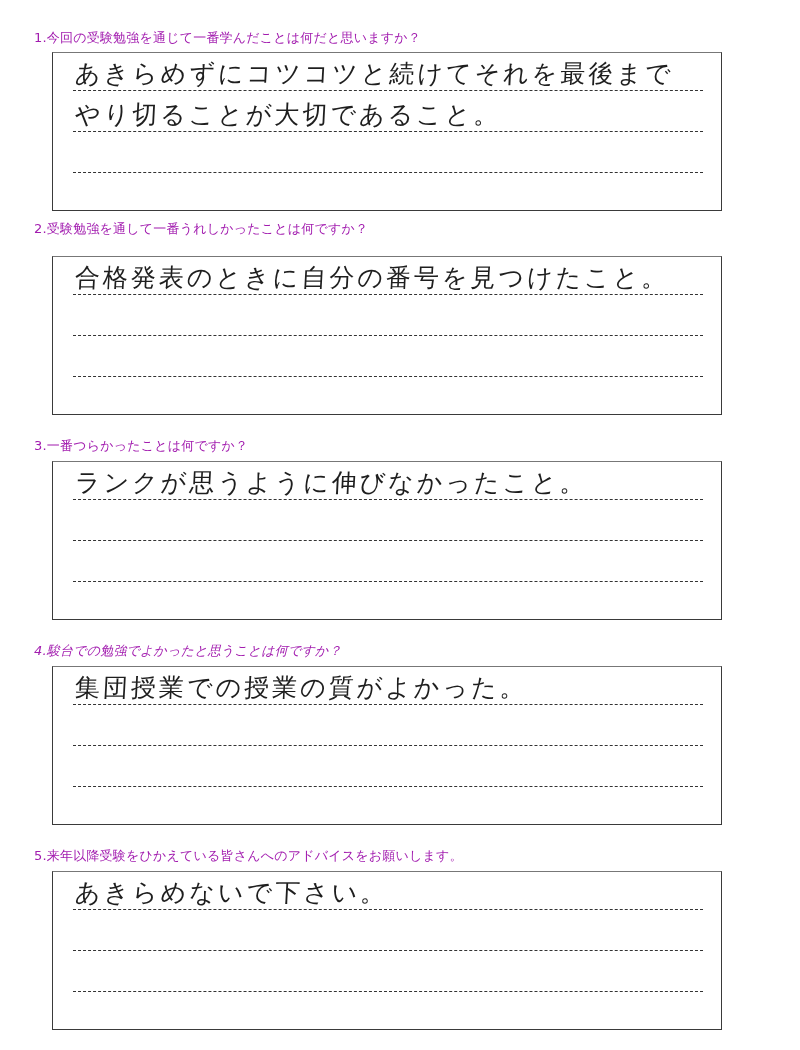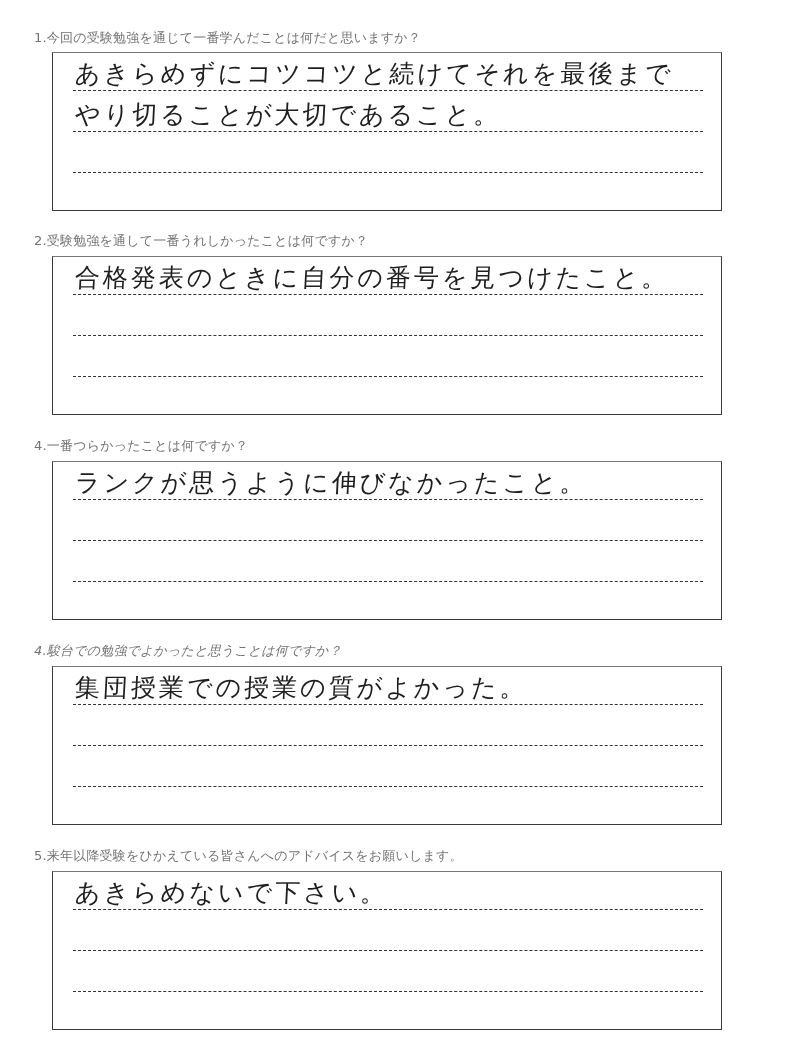--- a/index.html
+++ b/index.html
@@ -13,21 +13,21 @@
       position: relative;
       overflow: hidden;
       font-family: "DejaVu Sans", sans-serif;
       color: #222;
     }
     .question {
       position: absolute;
       left: 34px;
       font-size: 13px;
       line-height: 16px;
-      color: #737373;
+      color: #a21caf;
       white-space: nowrap;
       letter-spacing: 0.2px;
     }
     .answer-box {
       position: absolute;
       left: 52px;
       width: 670px;
       height: 159px;
       border: 1.5px solid #3a3a3a;
       border-top-color: #777;
@@ -61,30 +61,30 @@
 
 <div class="question" style="top:30px;">1.今回の受験勉強を通じて一番学んだことは何だと思いますか？</div>
 <div class="answer-box" style="top:52px;">
   <div class="handwriting hw-l1">あきらめずにコツコツと続けてそれを最後まで</div>
   <div class="handwriting hw-l2">やり切ることが大切であること。</div>
   <div class="dash-line" style="top:37px;"></div>
   <div class="dash-line" style="top:78px;"></div>
   <div class="dash-line" style="top:119px;"></div>
 </div>
 
-<div class="question" style="top:233px;">2.受験勉強を通して一番うれしかったことは何ですか？</div>
+<div class="question" style="top:221px;">2.受験勉強を通して一番うれしかったことは何ですか？</div>
 <div class="answer-box" style="top:256px;">
   <div class="handwriting hw-l1">合格発表のときに自分の番号を見つけたこと。</div>
   <div class="handwriting hw-l2"></div>
   <div class="dash-line" style="top:37px;"></div>
   <div class="dash-line" style="top:78px;"></div>
   <div class="dash-line" style="top:119px;"></div>
 </div>
 
-<div class="question" style="top:438px;">4.一番つらかったことは何ですか？</div>
+<div class="question" style="top:438px;">3.一番つらかったことは何ですか？</div>
 <div class="answer-box" style="top:461px;">
   <div class="handwriting hw-l1">ランクが思うように伸びなかったこと。</div>
   <div class="handwriting hw-l2"></div>
   <div class="dash-line" style="top:37px;"></div>
   <div class="dash-line" style="top:78px;"></div>
   <div class="dash-line" style="top:119px;"></div>
 </div>
 
 <div class="question" style="top:643px;font-style:italic;">4.駿台での勉強でよかったと思うことは何ですか？</div>
 <div class="answer-box" style="top:666px;">

